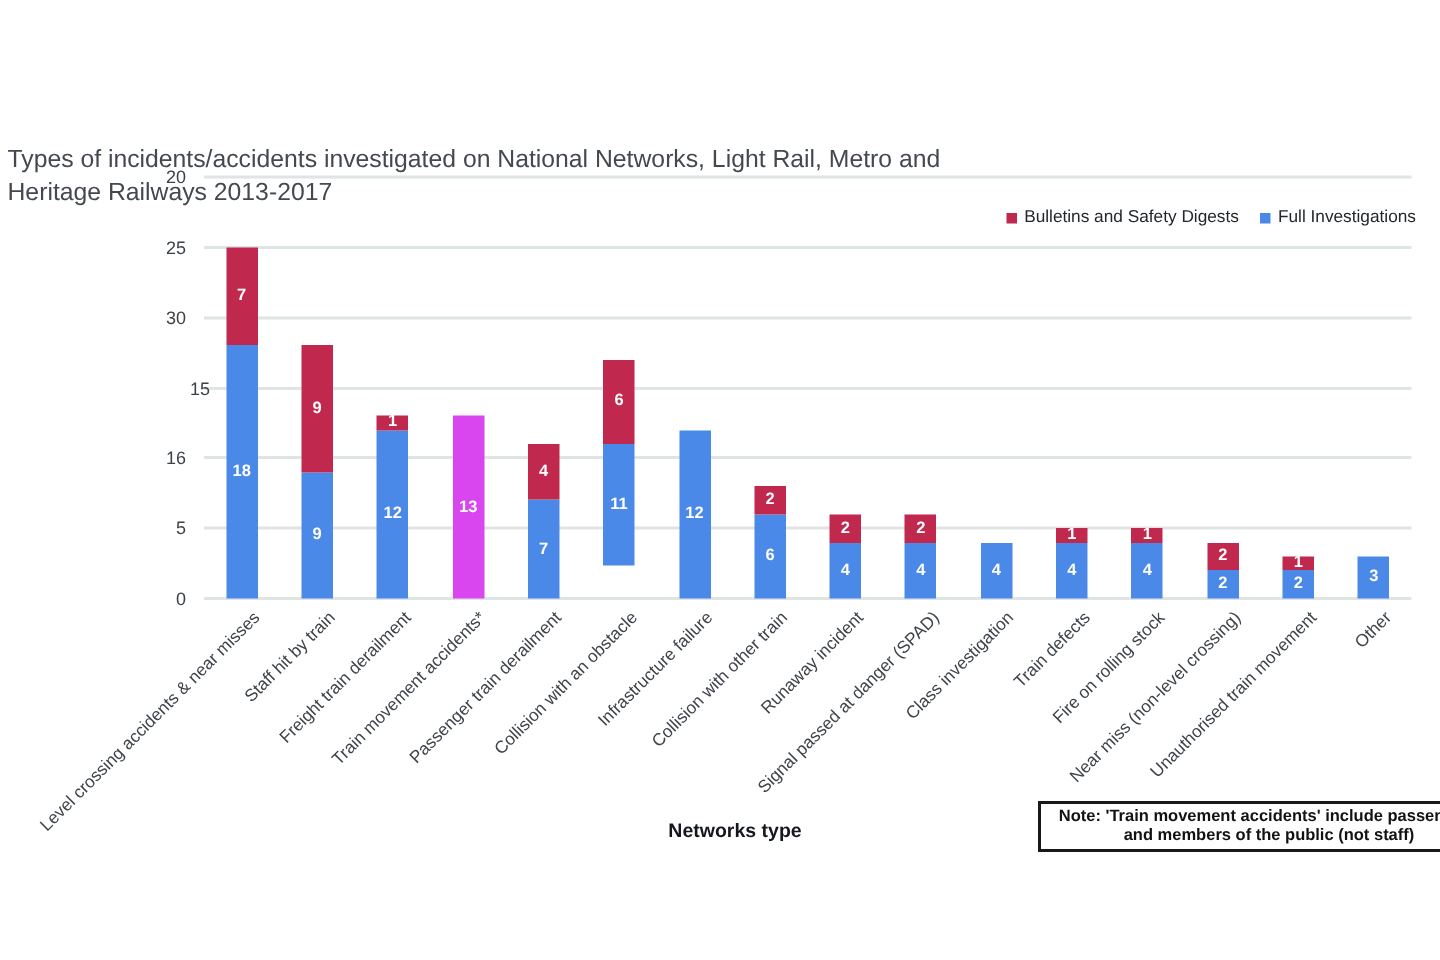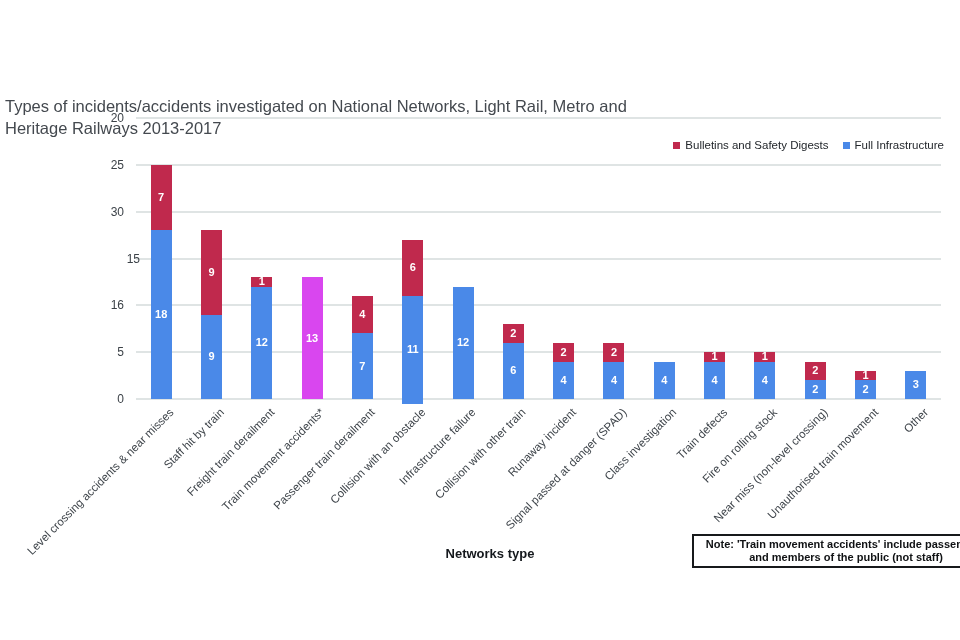--- a/index.html
+++ b/index.html
@@ -30,21 +30,21 @@
   <div class="chart-title">Types of incidents/accidents investigated on National Networks, Light Rail, Metro and
 Heritage Railways 2013-2017</div>
 
   <div class="legend">
     <div class="legend-item">
       <span class="swatch" style="background: rgb(192, 41, 77);"></span>
       <span>Bulletins and Safety Digests</span>
     </div>
     <div class="legend-item">
       <span class="swatch" style="background: rgb(74, 137, 232);"></span>
-      <span>Full Infrastructure</span>
+      <span>Full Investigations</span>
     </div>
   </div>
 
   <div id="plot-layer">
       <div class="gridline" style="left: 136px; top: 398px; width: 805px;"></div>
       <div class="ytick" style="left: 92px; top: 391px;">0</div>
       <div class="gridline" style="left: 136px; top: 351.167px; width: 805px;"></div>
       <div class="ytick" style="left: 92px; top: 344.167px;">5</div>
       <div class="gridline" style="left: 136px; top: 304.333px; width: 805px;"></div>
       <div class="ytick" style="left: 92px; top: 297.333px;">16</div>
@@ -81,21 +81,21 @@
         <span>13</span>
       </div>
       <div class="xlabel" style="right: 641.906px; top: 406px;">Train movement accidents*</div>
       <div class="bar-seg" style="left: 351.906px; top: 333.433px; width: 21px; height: 65.5667px; background: rgb(74, 137, 232);">
         <span>7</span>
       </div>
       <div class="bar-seg" style="left: 351.906px; top: 295.967px; width: 21px; height: 37.4667px; background: rgb(192, 41, 77);">
         <span>4</span>
       </div>
       <div class="xlabel" style="right: 591.594px; top: 406px;">Passenger train derailment</div>
-      <div class="bar-seg" style="left: 402.219px; top: 295.967px; width: 21px; height: 108px; background: rgb(74, 137, 232);">
+      <div class="bar-seg" style="left: 402.219px; top: 295.967px; width: 21px; height: 81px; background: rgb(74, 137, 232);">
         <span>11</span>
       </div>
       <div class="bar-seg" style="left: 402.219px; top: 239.767px; width: 21px; height: 56.2px; background: rgb(192, 41, 77);">
         <span>6</span>
       </div>
       <div class="xlabel" style="right: 541.281px; top: 406px;">Collision with an obstacle</div>
       <div class="bar-seg" style="left: 452.531px; top: 286.6px; width: 21px; height: 112.4px; background: rgb(74, 137, 232);">
         <span>12</span>
       </div>
       <div class="xlabel" style="right: 490.969px; top: 406px;">Infrastructure failure</div>

